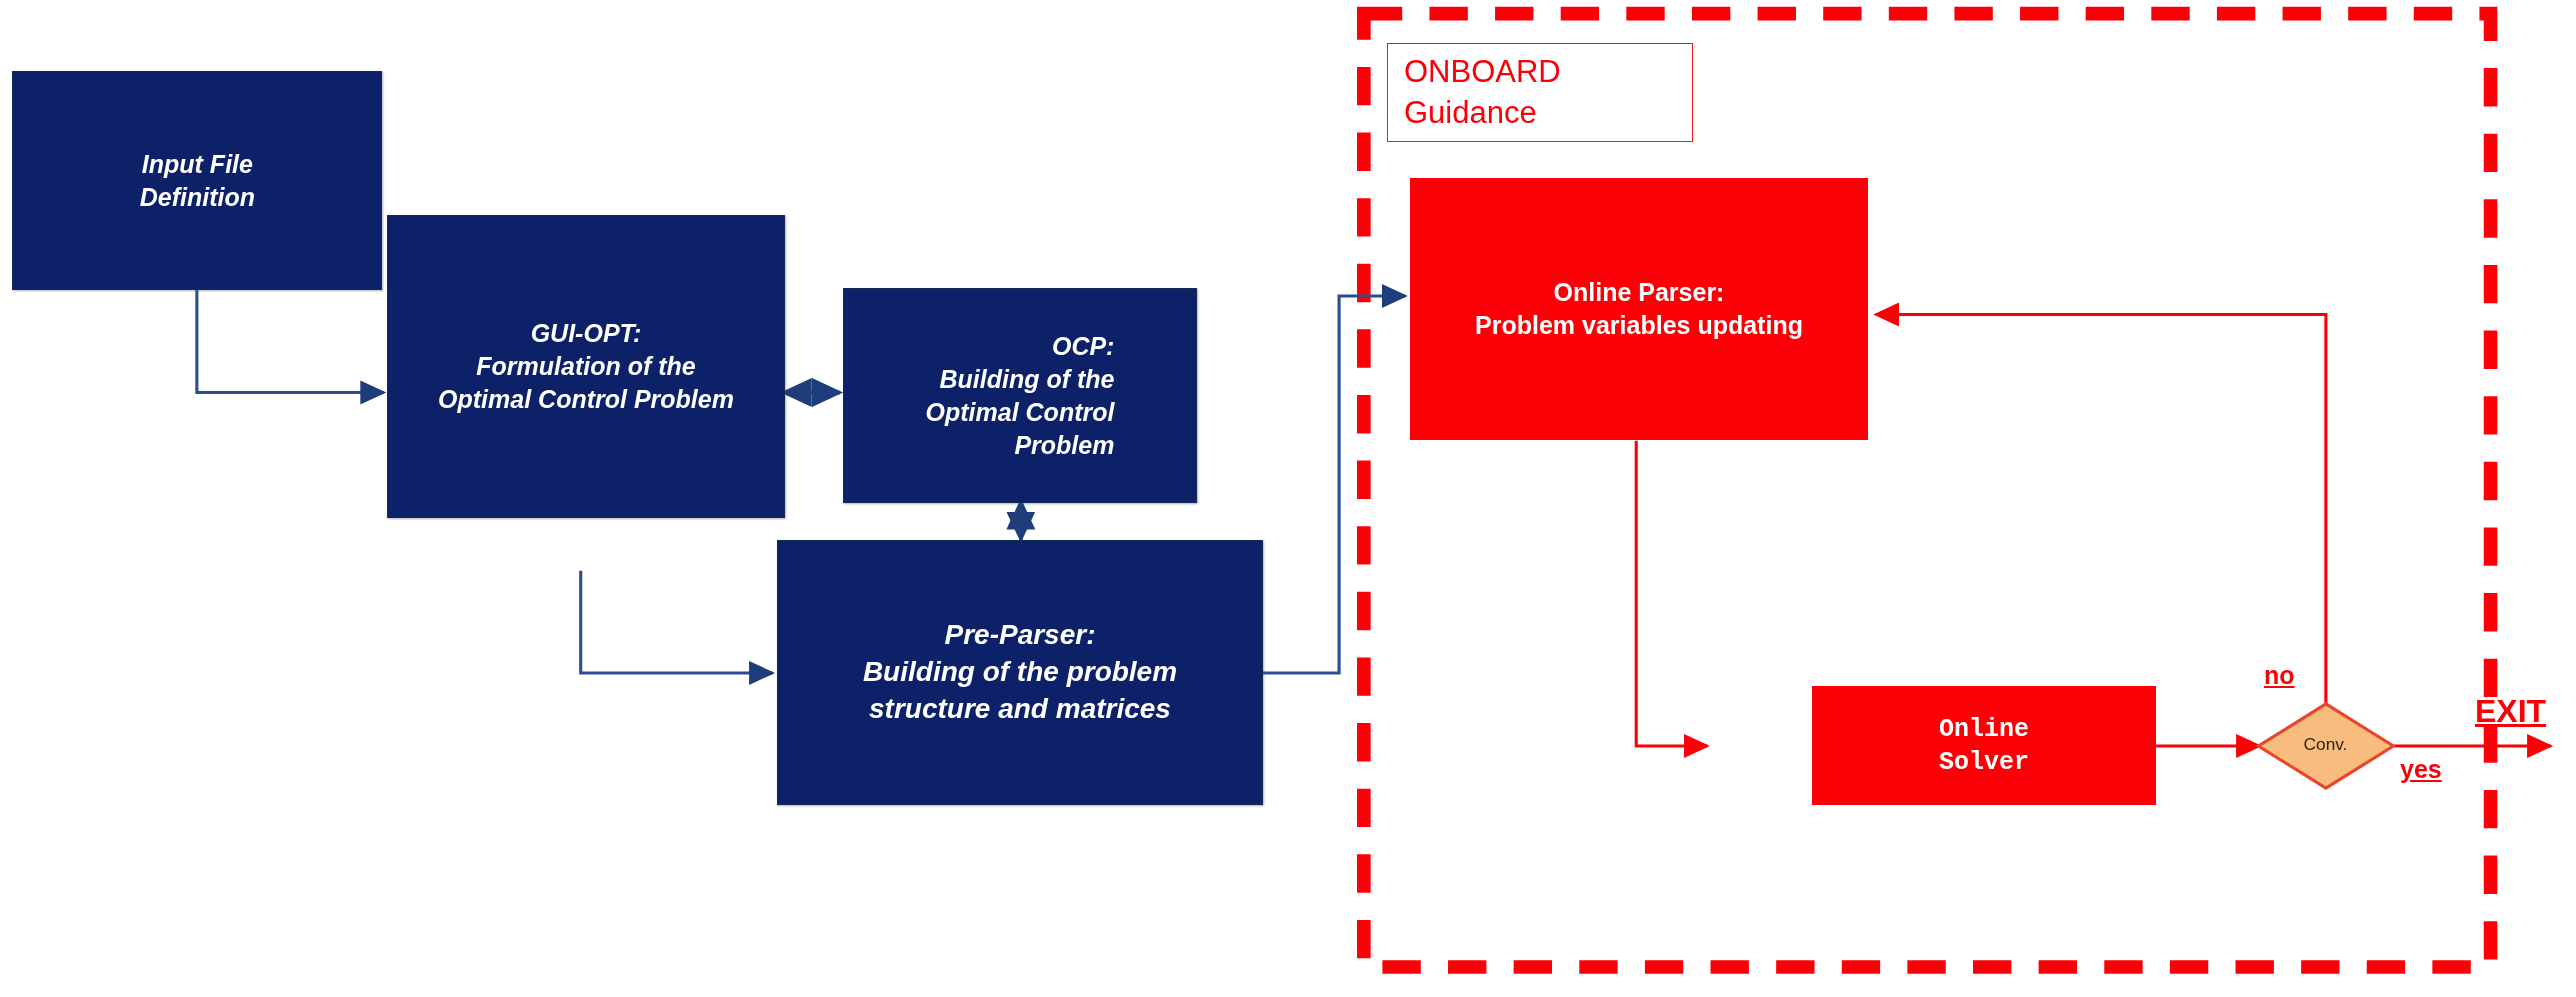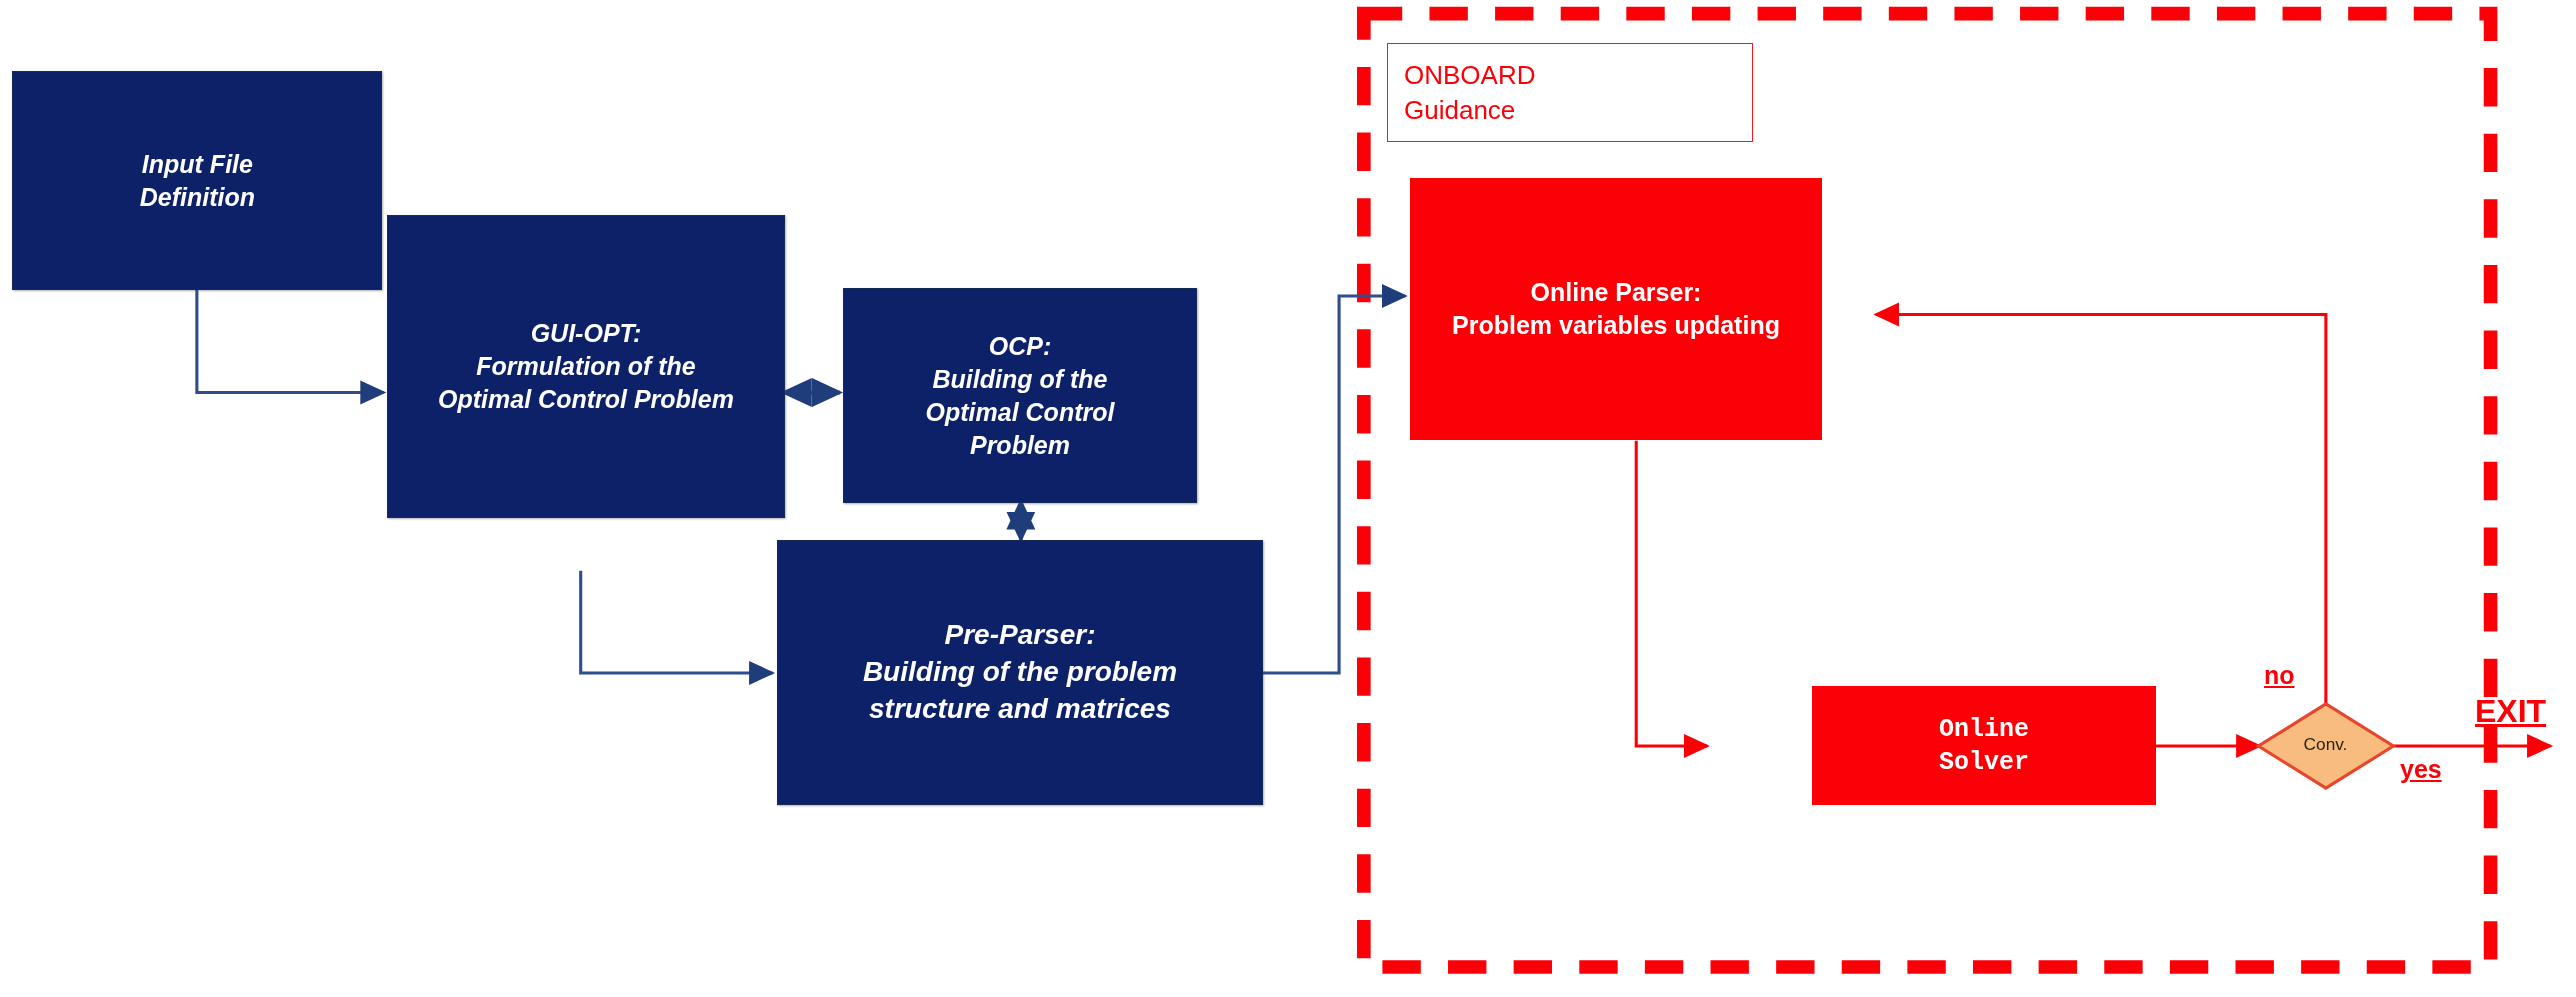--- a/index.html
+++ b/index.html
@@ -100,39 +100,39 @@
     <span class="lbl">Input File
 Definition</span>
   </div>
 
   <div class="node blue-box" style="left:387px;top:215px;width:398px;height:303px;font-size:25px;">
     <span class="lbl">GUI-OPT:
 Formulation of the
 Optimal Control Problem</span>
   </div>
 
-  <div class="node blue-box" style="left:843px;top:288px;width:354px;height:215px;font-size:25px;">
+  <div class="node blue-box" style="left:843px;top:288px;width:354px;height:215px;font-size:25px;text-align:right;">
     <span class="lbl">OCP:
 Building of the
 Optimal Control
 Problem</span>
   </div>
 
   <div class="node blue-box" style="left:777px;top:540px;width:486px;height:265px;font-size:28px;">
     <span class="lbl">Pre-Parser:
 Building of the problem
 structure and matrices</span>
   </div>
 
-  <div class="node legend-box" style="left:1387px;top:43px;width:366px;height:99px;font-size:26px;">
+  <div class="node legend-box" style="left:1387px;top:43px;width:306px;height:99px;font-size:31px;">
     <span class="lbl">ONBOARD
 Guidance</span>
   </div>
 
-  <div class="node red-box" style="left:1410px;top:178px;width:412px;height:262px;font-size:25px;">
+  <div class="node red-box" style="left:1410px;top:178px;width:458px;height:262px;font-size:25px;">
     <span class="lbl">Online Parser:
 Problem variables updating</span>
   </div>
 
   <div class="node red-box" style="left:1812px;top:686px;width:344px;height:119px;font-size:25px;font-family:Liberation Mono, monospace;">
     <span class="lbl">Online
 Solver</span>
   </div>
 
   <div class="diamond-label" style="left:2276px;top:734px;width:99px;font-size:17.3px;">

